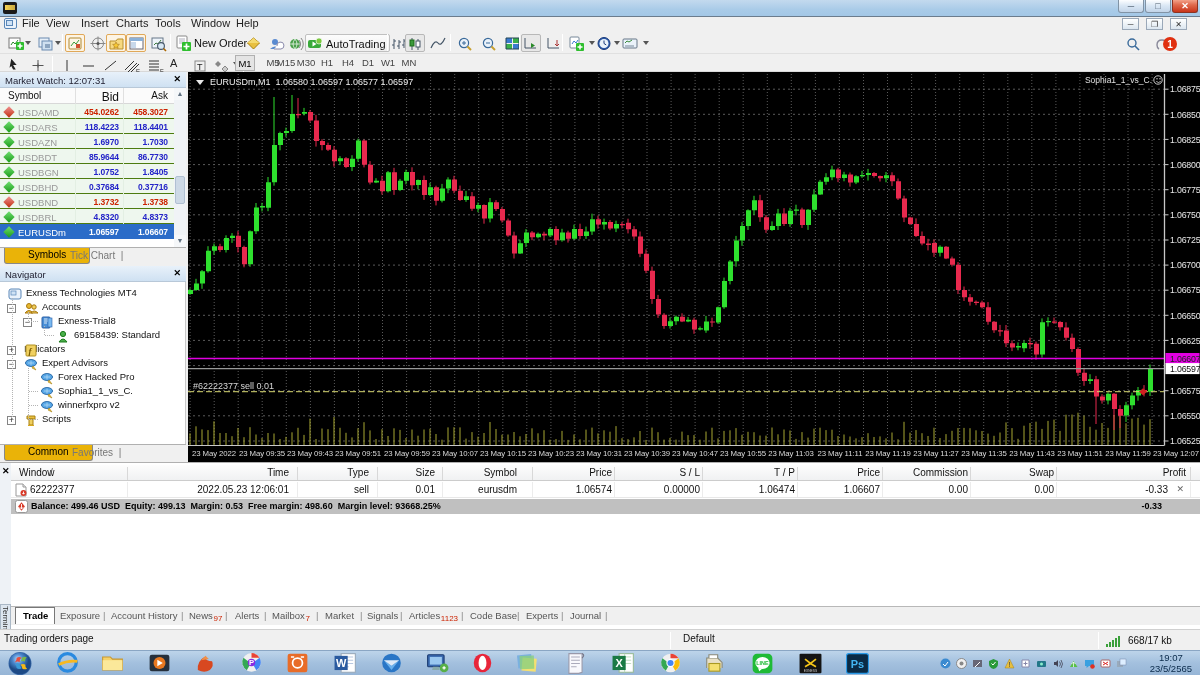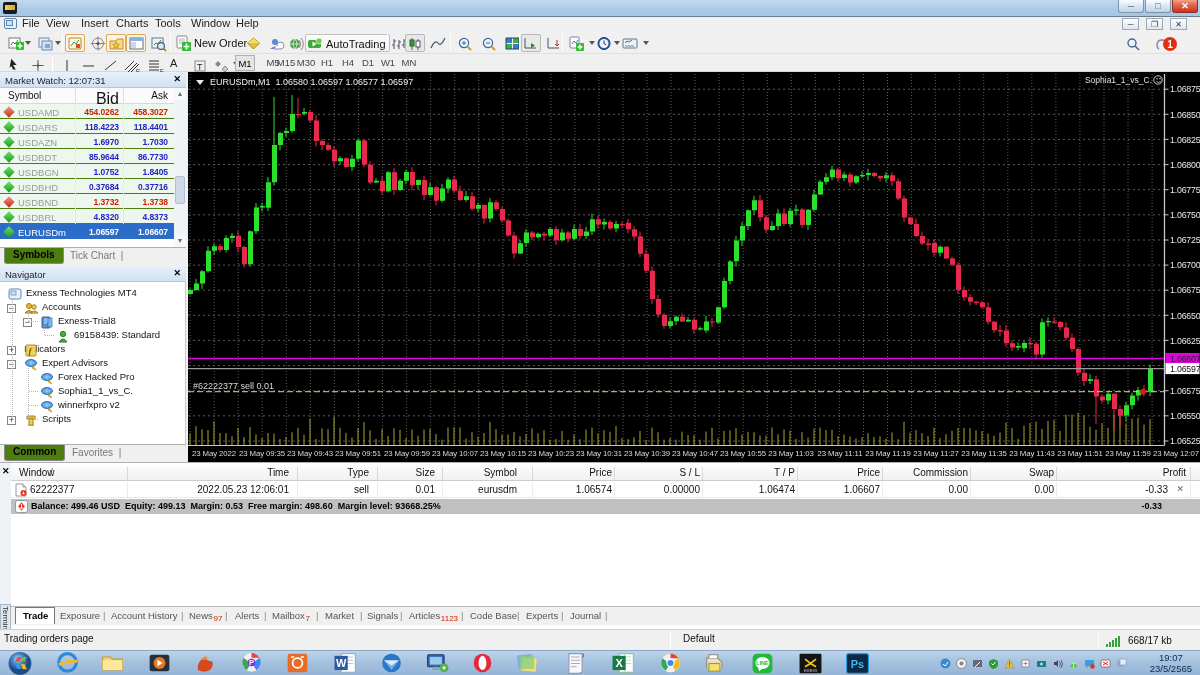--- a/index.html
+++ b/index.html
@@ -40,21 +40,21 @@
 .mwrow .sym{position:absolute;left:18px;top:2.5px;color:#999;font-size:9.5px}
 .mwrow.sel .sym{color:#fff}
 .num{position:absolute;top:2.5px;text-align:right;font-weight:bold;font-size:8.5px;letter-spacing:-.1px}
 .bid{right:67px}.ask{right:18px}
 .blue{color:#2424c8}.red{color:#cc2200}
 .mwrow.sel .num{color:#fff}
 .aup,.adn{position:absolute;left:5px;top:4px;width:8px;height:8px;transform:rotate(45deg)}
 .aup{background:linear-gradient(135deg,#6fdf6f,#1a9a1a)}
 .adn{background:linear-gradient(135deg,#f09090,#c03010)}
 .tabbar{background:#f0f0f0;border-top:1px solid #b0b0b0;font-size:10px}
-.tab-on{position:absolute;top:0;height:16px;background:#4d7c0f;border:1px solid #888;border-top:none;border-radius:0 0 3px 3px;font-weight:bold;padding:1px 8px 0;color:#000}
+.tab-on{position:absolute;top:0;height:16px;background:#eab308;border:1px solid #888;border-top:none;border-radius:0 0 3px 3px;font-weight:normal;padding:1px 23px 0;color:#000}
 .tab-off{position:absolute;top:2px;color:#777;padding:0 8px}
 #navig{left:0;top:266px;width:186px;height:196px;background:#fff;border-right:1px solid #c8c8c8}
 .tree{font-size:9.5px;color:#111}
 .titem{position:absolute;white-space:nowrap}
 .pmbox{position:absolute;width:9px;height:9px;border:1px solid #848484;background:#fff;font-size:9px;line-height:7px;text-align:center;color:#333}
 
 #terminal{left:0;top:462px;width:1200px;height:167px;background:#fff;border-top:1px solid #b0b0b0}
 #terminal .lgut{left:0;top:0;width:11px;height:167px;background:#eef2f6}
 .trow{font-size:10px;color:#111}
 .th{left:11px;top:2px;width:1189px;height:16px;background:linear-gradient(#fdfdfd,#f0f1f2);border-bottom:1px solid #ccc}
@@ -279,21 +279,21 @@
 <div class="abs tfbtn" style="left:338px">H4</div>
 <div class="abs tfbtn" style="left:358px">D1</div>
 <div class="abs tfbtn" style="left:378px">W1</div>
 <div class="abs tfbtn" style="left:399px">MN</div>
   </div>
 
 <div class="abs" id="mwatch">
   <div class="abs phead">Market Watch: 12:07:31<span class="x">✕</span></div>
   <div class="abs mwh">
       <span style="position:absolute;left:8px;top:2px">Symbol</span>
-      <span style="position:absolute;top:2px;right:67px;font-size:16px">Bid</span>
+      <span style="position:absolute;top:2px;right:67px;font-size:12px">Bid</span>
       <span style="position:absolute;top:2px;right:18px;font-size:10px">Ask</span>
     <span style="position:absolute;left:75px;top:0;width:1px;height:16px;background:#e0e0e0"></span>
     <span style="position:absolute;left:123px;top:0;width:1px;height:16px;background:#e0e0e0"></span>
   </div>
   <div class="abs mwrow" style="top:32px">
 <span class="adn"></span>
       <span class="sym">USDAMD</span>
 <span class="num bid red">454.0262</span>
       <span class="num ask red">458.3027</span>
 <span style="position:absolute;left:75px;top:0;width:1px;height:15px;background:#e3efe3"></span>

